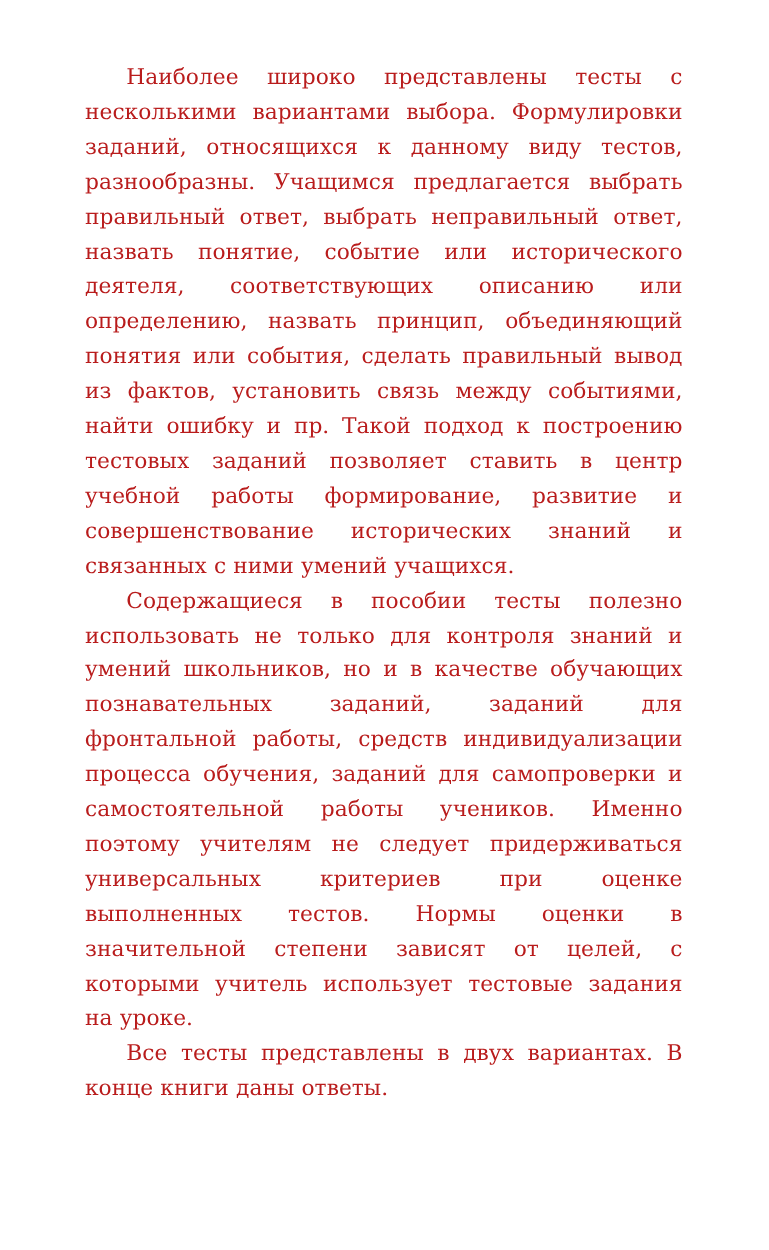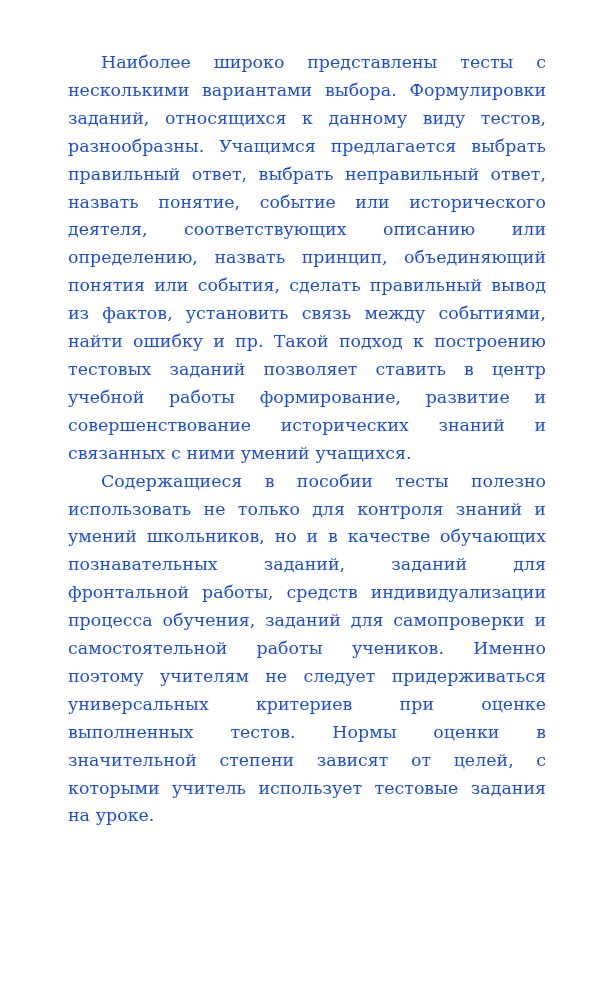--- a/index.html
+++ b/index.html
@@ -23,21 +23,21 @@
     left: 68px;
     top: 49px;
     width: 478px;
   }
 
   .para {
     margin: 0;
     font-family: "DejaVu Serif", "Liberation Serif", serif;
     font-size: 17.4px;
     line-height: 27.9px;
-    color: #1d4ed8;
+    color: #b91c1c;
     text-align: justify;
     text-justify: inter-word;
     text-indent: 33px;
     -webkit-font-smoothing: antialiased;
     letter-spacing: 0.02px;
     word-spacing: 0.2px;
     hyphens: manual;
   }
 
   
@@ -49,16 +49,17 @@
 <body>
 
 <div class="page">
 
   <div class="text-block">
 
     <p class="para">Наиболее широко представлены тесты с несколькими вариантами выбора. Формулировки заданий, относящихся к данному виду тестов, разнообразны. Учащимся предлагается выбрать правильный ответ, выбрать неправильный ответ, назвать понятие, событие или исторического деятеля, соответствующих описанию или определению, назвать принцип, объединяющий понятия или события, сделать правильный вывод из фактов, установить связь между событиями, найти ошибку и пр. Такой подход к построению тестовых заданий позволяет ставить в центр учебной работы формирование, развитие и совершенствование исторических знаний и связанных с ними умений учащихся.</p>
 
     <p class="para">Содержащиеся в пособии тесты полезно использовать не только для контроля знаний и умений школьников, но и в качестве обучающих познавательных заданий, заданий для фронтальной работы, средств индивидуализации процесса обучения, заданий для самопроверки и самостоятельной работы учеников. Именно поэтому учителям не следует придерживаться универсальных критериев при оценке выполненных тестов. Нормы оценки в значительной степени зависят от целей, с которыми учитель использует тестовые задания на уроке.</p>
 
+    <p class="para">Все тесты представлены в двух вариантах. В конце книги даны ответы.</p>
 
   </div>
 
 </div>
 
 </body></html>

